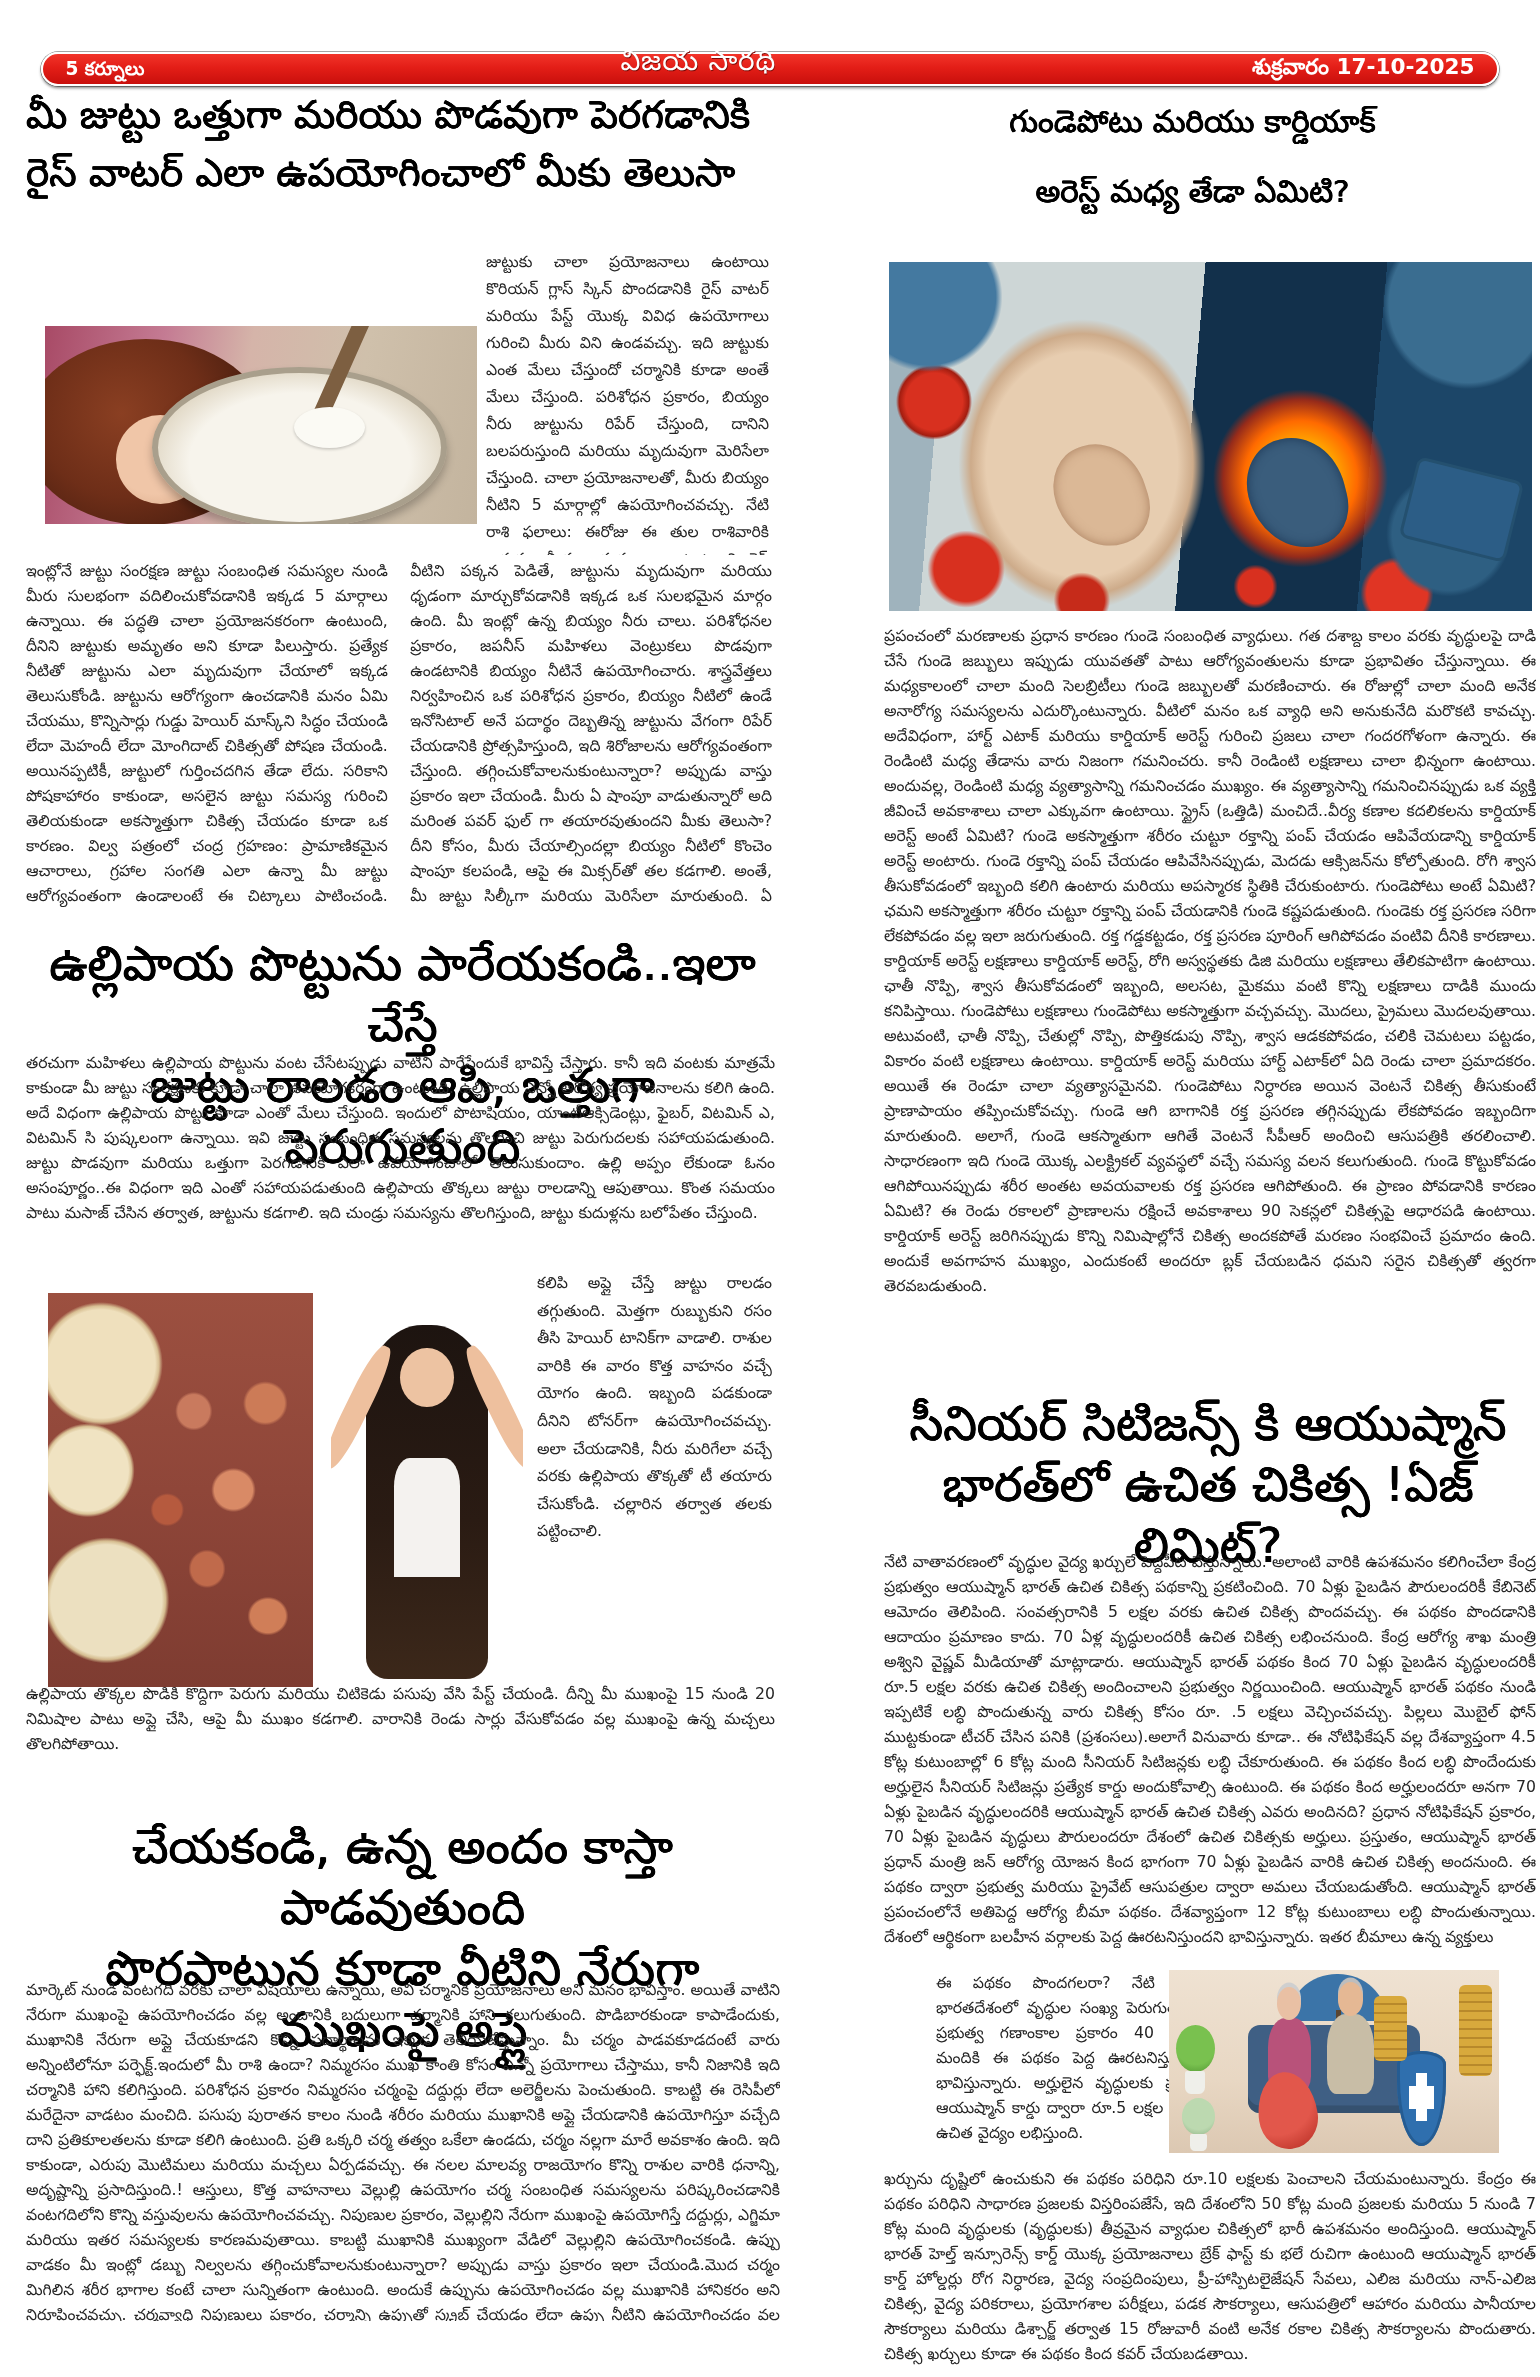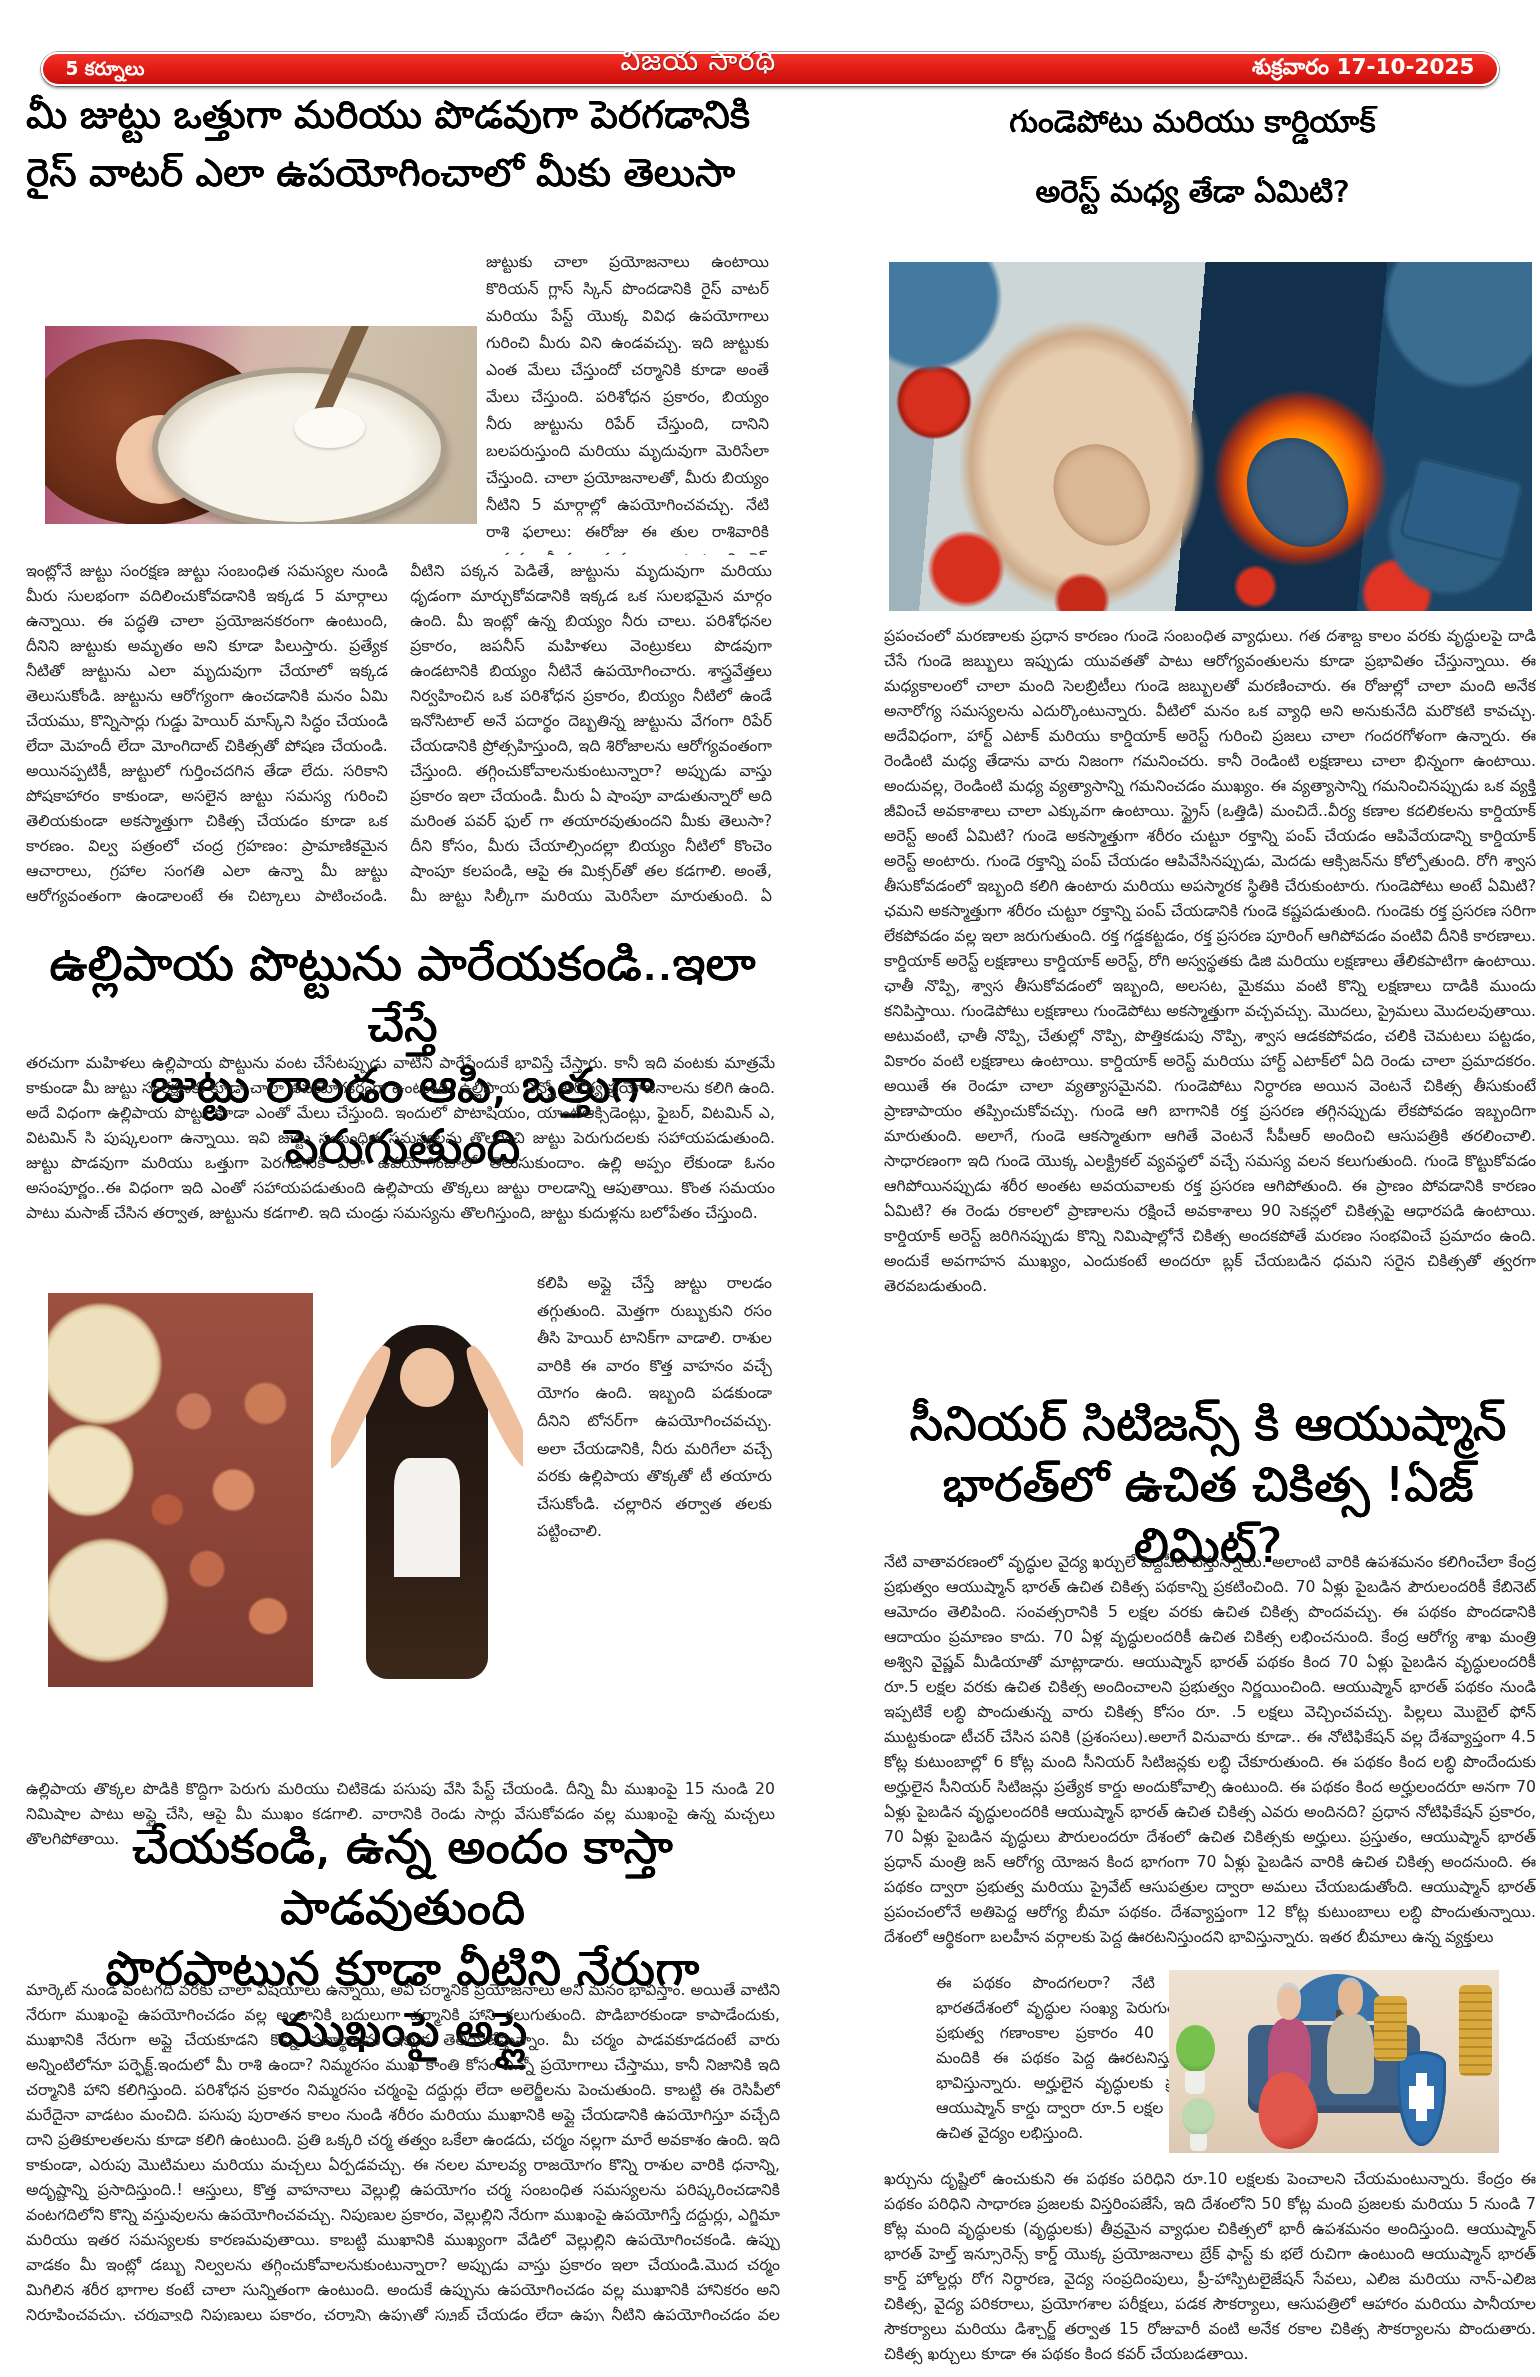--- a/index.html
+++ b/index.html
@@ -168,21 +168,21 @@
   <div class="photo img-hairgirl" style="left:331px;top:1293px;width:192px;height:394px;">
     <div class="hair"></div>
     <div class="arm"></div>
     <div class="arm r"></div>
     <div class="face"></div>
     <div class="top"></div>
   </div>
 
   <div class="txt" style="left:537px;top:1269px;width:235px;height:420px;line-height:27.6px;">కలిపి అప్లై చేస్తే జుట్టు రాలడం తగ్గుతుంది. మెత్తగా రుబ్బుకుని రసం తీసి హెయిర్ టానిక్‌గా వాడాలి. రాశుల వారికి ఈ వారం కొత్త వాహనం వచ్చే యోగం ఉంది. ఇబ్బంది పడకుండా దీనిని టోనర్‌గా ఉపయోగించవచ్చు. అలా చేయడానికి, నీరు మరిగేలా వచ్చే వరకు ఉల్లిపాయ తొక్కతో టీ తయారు చేసుకోండి. చల్లారిన తర్వాత తలకు పట్టించాలి.</div>
 
-  <div class="txt" style="left:26px;top:1776px;width:749px;height:112px;">ఉల్లిపాయ తొక్కల పొడికి కొద్దిగా పెరుగు మరియు చిటికెడు పసుపు వేసి పేస్ట్ చేయండి. దీన్ని మీ ముఖంపై 15 నుండి 20 నిమిషాల పాటు అప్లై చేసి, ఆపై మీ ముఖం కడగాలి. వారానికి రెండు సార్లు వేసుకోవడం వల్ల ముఖంపై ఉన్న మచ్చలు తొలగిపోతాయి.</div>
+  <div class="txt" style="left:26px;top:1681px;width:749px;height:112px;">ఉల్లిపాయ తొక్కల పొడికి కొద్దిగా పెరుగు మరియు చిటికెడు పసుపు వేసి పేస్ట్ చేయండి. దీన్ని మీ ముఖంపై 15 నుండి 20 నిమిషాల పాటు అప్లై చేసి, ఆపై మీ ముఖం కడగాలి. వారానికి రెండు సార్లు వేసుకోవడం వల్ల ముఖంపై ఉన్న మచ్చలు తొలగిపోతాయి.</div>
 
   <div class="hl hl-center hl-left3">
     <span class="l">చేయకండి, ఉన్న అందం కాస్తా పాడవుతుంది</span>
     <span class="l">పొరపాటున కూడా వీటిని నేరుగా ముఖంపై అప్లై</span>
   </div>
 
   <div class="txt" style="left:26px;top:1977px;width:754px;height:344px;">మార్కెట్ నుండి వంటగది వరకు చాలా విషయాలు ఉన్నాయి, అవి చర్మానికి ప్రయోజనాలు అని మనం భావిస్తాం. అయితే వాటిని నేరుగా ముఖంపై ఉపయోగించడం వల్ల అందానికి బదులుగా చర్మానికి హాని కలుగుతుంది. పొడిబారకుండా కాపాడేందుకు, ముఖానికి నేరుగా అప్లై చేయకూడని కొన్ని పదార్థాలను ఇక్కడ తెలియజేస్తున్నాం. మీ చర్మం పాడవకూడదంటే వారు అన్నింటిలోనూ పర్ఫెక్ట్.ఇందులో మీ రాశి ఉందా? నిమ్మరసం ముఖ కాంతి కోసం ఎన్నో ప్రయోగాలు చేస్తాము, కానీ నిజానికి ఇది చర్మానికి హాని కలిగిస్తుంది. పరిశోధన ప్రకారం నిమ్మరసం చర్మంపై దద్దుర్లు లేదా అలెర్జీలను పెంచుతుంది. కాబట్టి ఈ రెసిపీలో మరేదైనా వాడటం మంచిది. పసుపు పురాతన కాలం నుండి శరీరం మరియు ముఖానికి అప్లై చేయడానికి ఉపయోగిస్తూ వచ్చేది దాని ప్రతికూలతలను కూడా కలిగి ఉంటుంది. ప్రతి ఒక్కరి చర్మ తత్వం ఒకేలా ఉండదు, చర్మం నల్లగా మారే అవకాశం ఉంది. ఇది కాకుండా, ఎరుపు మొటిమలు మరియు మచ్చలు ఏర్పడవచ్చు. ఈ నలల మాలవ్య రాజయోగం కొన్ని రాశుల వారికి ధనాన్ని, అదృష్టాన్ని ప్రసాదిస్తుంది.! ఆస్తులు, కొత్త వాహనాలు వెల్లుల్లి ఉపయోగం చర్మ సంబంధిత సమస్యలను పరిష్కరించడానికి వంటగదిలోని కొన్ని వస్తువులను ఉపయోగించవచ్చు. నిపుణుల ప్రకారం, వెల్లుల్లిని నేరుగా ముఖంపై ఉపయోగిస్తే దద్దుర్లు, ఎగ్జిమా మరియు ఇతర సమస్యలకు కారణమవుతాయి. కాబట్టి ముఖానికి ముఖ్యంగా వేడిలో వెల్లుల్లిని ఉపయోగించకండి. ఉప్పు వాడకం మీ ఇంట్లో డబ్బు నిల్వలను తగ్గించుకోవాలనుకుంటున్నారా? అప్పుడు వాస్తు ప్రకారం ఇలా చేయండి.మొద చర్మం మిగిలిన శరీర భాగాల కంటే చాలా సున్నితంగా ఉంటుంది. అందుకే ఉప్పును ఉపయోగించడం వల్ల ముఖానికి హానికరం అని నిరూపించవచ్చు. చర్మవ్యాధి నిపుణులు ప్రకారం, చర్మాన్ని ఉప్పుతో స్క్రబ్ చేయడం లేదా ఉప్పు నీటిని ఉపయోగించడం వల్ల చర్మం పొడిబారుతుంది. దీని కారణంగా ముఖం మీద చుండ్రు లేదా దురద సమస్య పెరుగుతుంది. అందుకే ముఖం మీద ఉప్పు వాడకూడదు. బేకింగ్ సోడా ఇంటి నివారణలలో బేకింగ్ సోడాను ఉపయోగించడం గురించి మీరు విని ఉండవచ్చు</div>
 
   <div class="hl hl-right1">
     <span class="l">గుండెపోటు మరియు కార్డియాక్</span>

